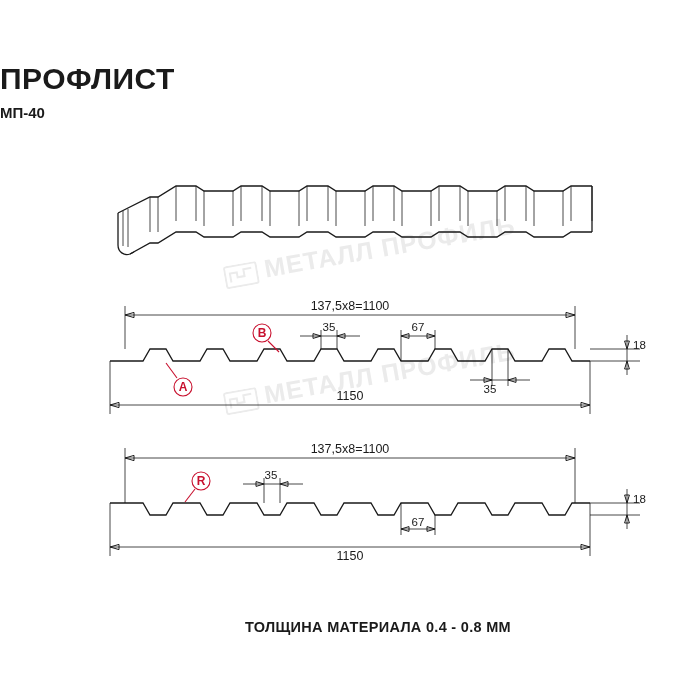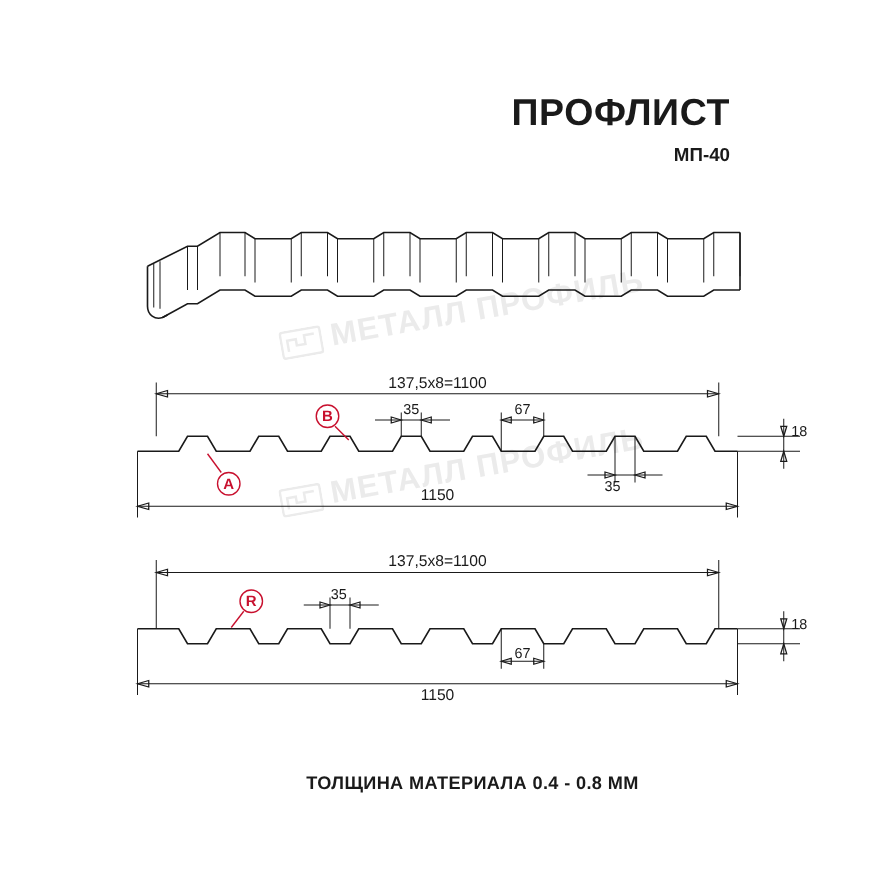--- a/index.html
+++ b/index.html
@@ -18,23 +18,23 @@
   #sheet {
     position: absolute;
     left: 0;
     top: 0;
     width: 700px;
     height: 700px;
   }
   .title-block {
     position: absolute;
     left: 0;
-    top: 74px;
+    top: 62px;
     width: 584px;
-    text-align: right;
+    text-align: left;
   }
   .title-main {
     font-size: 30px;
     font-weight: bold;
     letter-spacing: 0.5px;
     line-height: 34px;
   }
   .title-sub {
     font-size: 15px;
     font-weight: bold;

